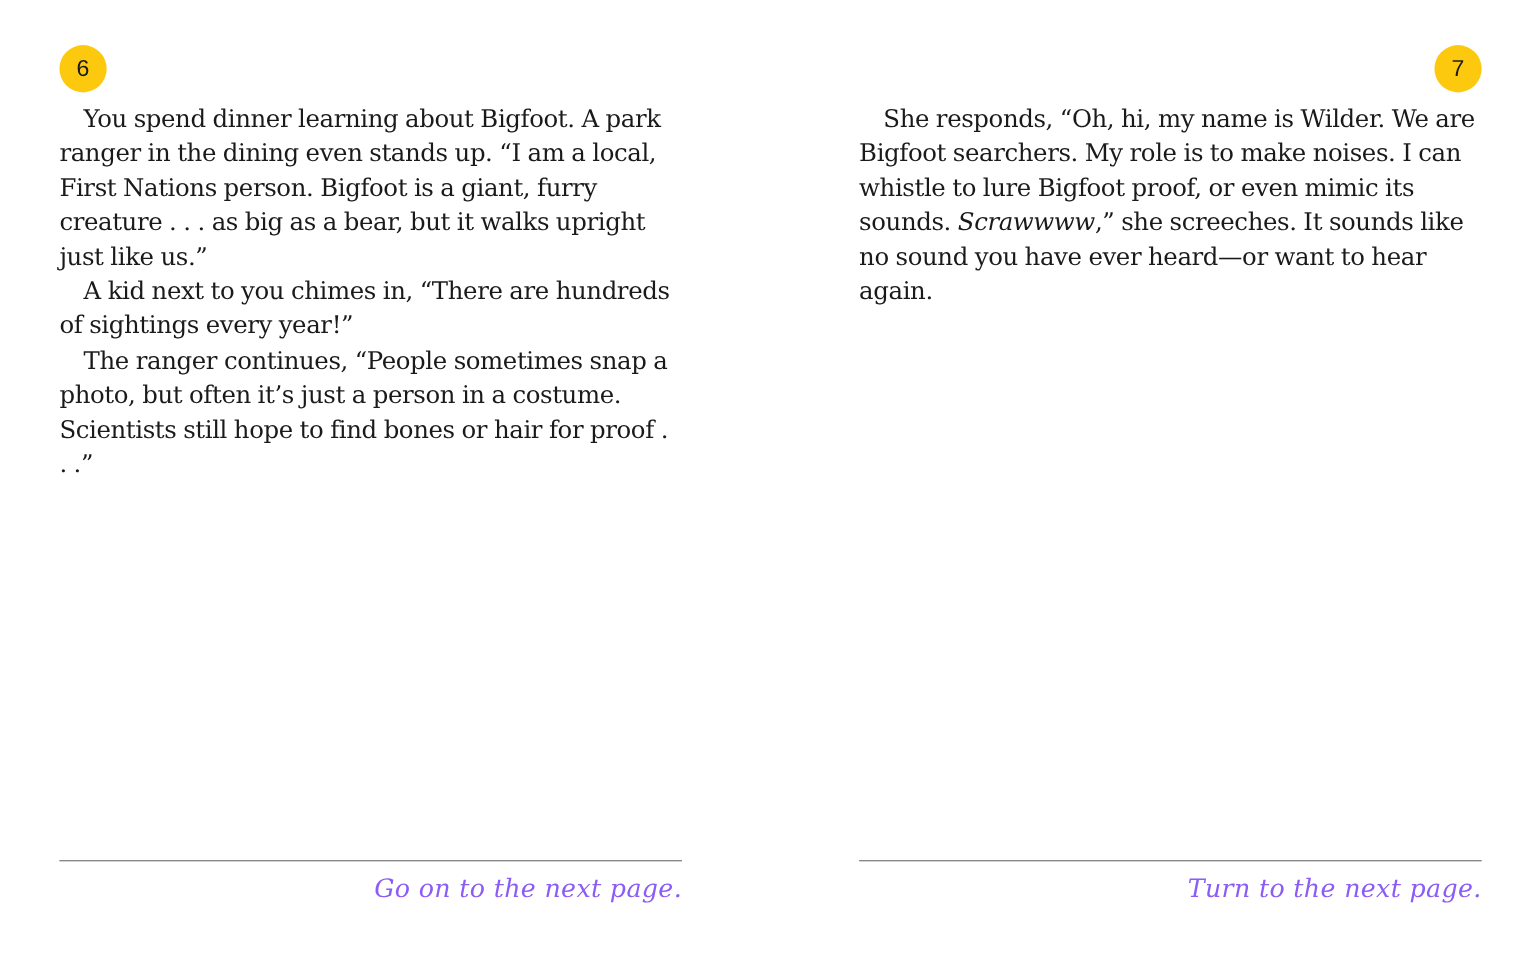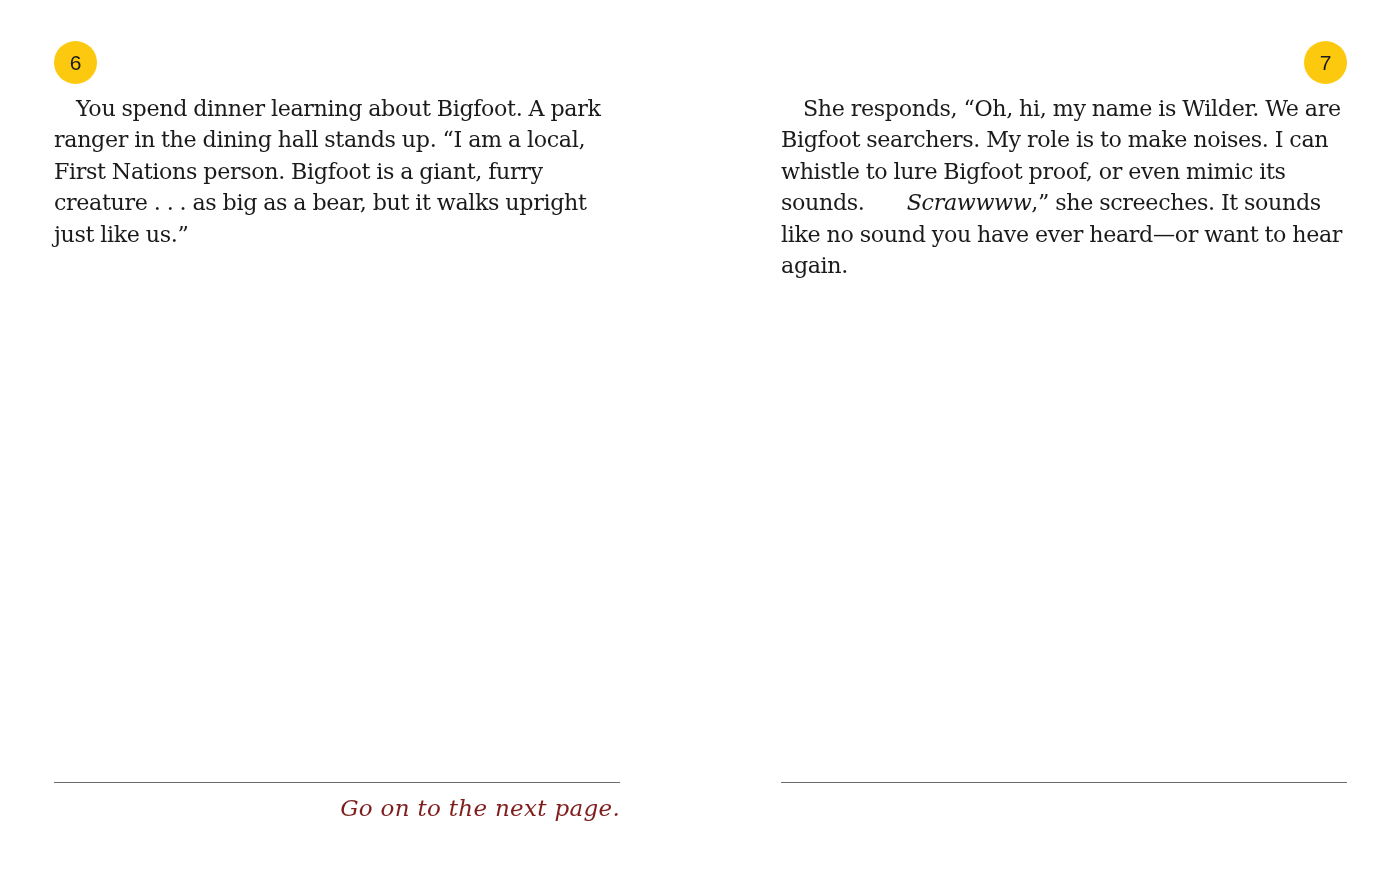--- a/index.html
+++ b/index.html
@@ -48,58 +48,61 @@
       font-family: "DejaVu Serif", "Liberation Serif", serif;
       font-size: 22.2px;
       line-height: 31.4px;
       letter-spacing: -0.35px;
       word-spacing: -0.5px;
       color: #1a1a1a;
     }
     .para {
       text-indent: 22px;
     }
-    .para .it { font-style: italic; margin-left: 36px; }
+    .para .it { font-style: italic; }
 
     .rule {
       position: absolute;
       top: 782px;
       left: 0;
       width: 566px;
       height: 0;
       border-top: 1.5px solid #6b6b6b;
     }
     .footer-text {
       position: absolute;
       top: 790px;
       right: 0;
       font-family: "DejaVu Serif", "Liberation Serif", serif;
       font-style: italic;
       font-size: 23px;
       line-height: 36px;
       letter-spacing: 0.3px;
-      color: #7f1d1d;
+      color: #8b5cf6;
       text-align: right;
     }
   </style>
 </head>
 <body>
 
 <div class="page page-left">
   <div class="page-num">
     <span>6</span>
   </div>
   <div class="body-text">
-    <p class="para">You spend dinner learning about Bigfoot. A park ranger in the dining hall stands up. “I am a local, First Nations person. Bigfoot is a giant, furry creature . . . as big as a bear, but it walks upright just like us.”</p>
+    <p class="para">You spend dinner learning about Bigfoot. A park ranger in the dining even stands up. “I am a local, First Nations person. Bigfoot is a giant, furry creature . . . as big as a bear, but it walks upright just like us.”</p>
+    <p class="para">A kid next to you chimes in, “There are hundreds of sightings every year!”</p>
+    <p class="para">The ranger continues, “People sometimes snap a photo, but often it’s just a person in a costume. Scientists still hope to find bones or hair for proof . . .”</p>
   </div>
   <div class="rule"></div>
   <div class="footer-text">Go on to the next page.</div>
 </div>
 
 <div class="page page-right">
   <div class="page-num">
     <span>7</span>
   </div>
   <div class="body-text">
     <p class="para"><span>She responds, “Oh, hi, my name is Wilder. We are Bigfoot searchers. My role is to make noises. I can whistle to lure Bigfoot proof, or even mimic its sounds. </span><span class="it">Scrawwww</span><span>,” she screeches. It sounds like no sound you have ever heard—or want to hear again.</span></p>
   </div>
   <div class="rule"></div>
+  <div class="footer-text">Turn to the next page.</div>
 </div>
 
 </body></html>

